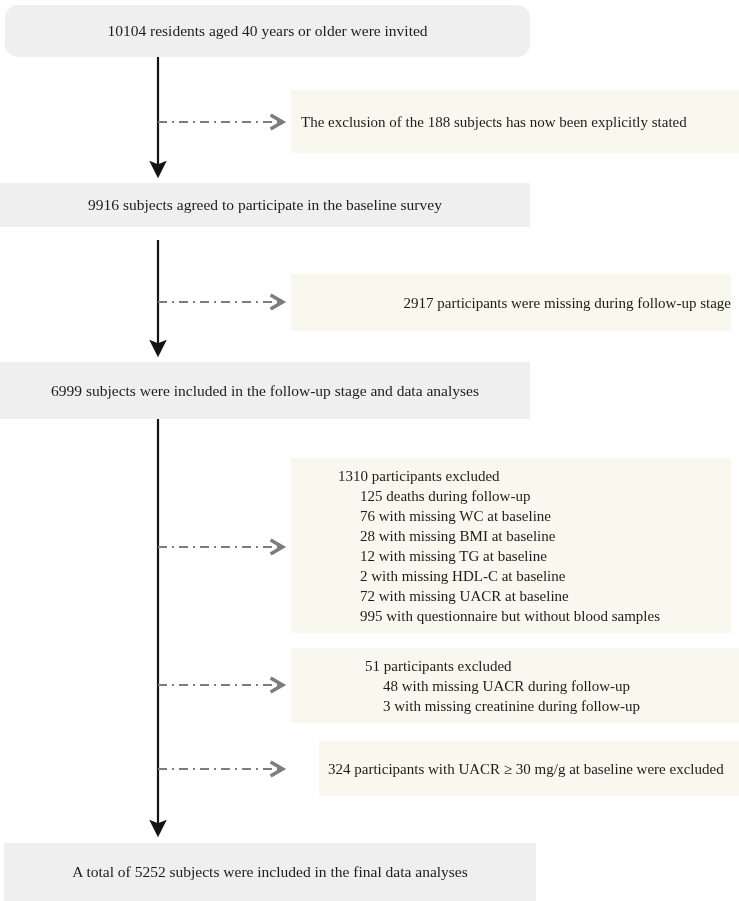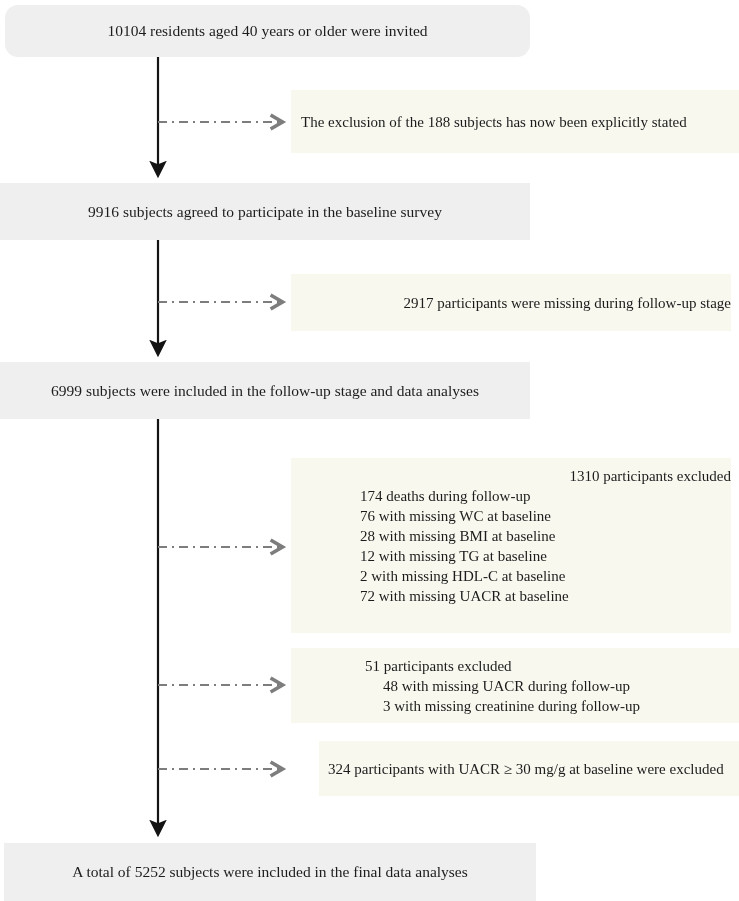--- a/index.html
+++ b/index.html
@@ -38,21 +38,21 @@
     line-height: 20px;
   }
   .sidebox.single {
     display: flex;
     align-items: center;
   }
   .sidebox.single.left-align { padding-left: 10px; white-space: nowrap; }
   .sidebox.single.centered { justify-content: center; text-align: center; }
   .sidebox.listbox { box-sizing: border-box; padding-top: 8px; }
   .list-line { white-space: nowrap; }
-  .sb-1310 .list-header { padding-left: 74px; text-align: right; }
+  .sb-1310 .list-header { padding-left: 47px; }
   .sb-1310 .list-item   { padding-left: 69px; }
   .sb-51 .list-header   { padding-left: 74px; }
   .sb-51 .list-item     { padding-left: 92px; }
   .sb-uacr {
     box-sizing: border-box;
     display: flex;
     flex-direction: column;
     justify-content: center;
     padding-left: 9px;
     margin-left: 28px;
@@ -81,21 +81,21 @@
     <line x1="158" y1="302" x2="281" y2="302" stroke="#7d7d7d" stroke-width="2" stroke-dasharray="9 5 2 5" marker-end="url(#chevHead)"></line>
     <line x1="158" y1="547" x2="281" y2="547" stroke="#7d7d7d" stroke-width="2" stroke-dasharray="9 5 2 5" marker-end="url(#chevHead)"></line>
     <line x1="158" y1="685" x2="281" y2="685" stroke="#7d7d7d" stroke-width="2" stroke-dasharray="9 5 2 5" marker-end="url(#chevHead)"></line>
     <line x1="158" y1="769" x2="281" y2="769" stroke="#7d7d7d" stroke-width="2" stroke-dasharray="9 5 2 5" marker-end="url(#chevHead)"></line>
   </svg>
 
   <div class="mainbox" style="left:5px; top:5px; width:525px; height:52px;border-radius:13px;">
     <span class="boxtext">10104 residents aged 40 years or older were invited</span>
   </div>
 
-  <div class="mainbox" style="left:0px; top:183px; width:530px; height:57px;">
+  <div class="mainbox" style="left:0px; top:183px; width:530px; height:44px;">
     <span class="boxtext">9916 subjects agreed to participate in the baseline survey</span>
   </div>
 
   <div class="mainbox" style="left:0px; top:362px; width:530px; height:57px;">
     <span class="boxtext" style="max-width:445px;">6999 subjects were included in the follow-up stage and data analyses</span>
   </div>
 
   <div class="mainbox" style="left:4px; top:843px; width:532px; height:58px;">
     <span class="boxtext">A total of 5252 subjects were included in the final data analyses</span>
   </div>
@@ -103,26 +103,27 @@
   <div class="sidebox single left-align" style="left:291px; top:90px; width:440px; height:63px;">
     <span>The exclusion of the 188 subjects has now been explicitly stated</span>
   </div>
 
   <div class="sidebox single centered" style="left:291px; top:274px; width:440px; height:57px;justify-content:flex-end;">
     <span>2917 participants were missing during follow-up stage</span>
   </div>
 
   <div class="sidebox listbox sb-1310" style="left:291px; top:458px; width:440px; height:175px;">
     <div class="list-line list-header">1310 participants excluded</div>
-    <div class="list-line list-item">174 deaths during follow-up</div>
+    <div class="list-line list-item">125 deaths during follow-up</div>
     <div class="list-line list-item">76 with missing WC at baseline</div>
     <div class="list-line list-item">28 with missing BMI at baseline</div>
     <div class="list-line list-item">12 with missing TG at baseline</div>
     <div class="list-line list-item">2 with missing HDL-C at baseline</div>
     <div class="list-line list-item">72 with missing UACR at baseline</div>
+    <div class="list-line list-item">995 with questionnaire but without blood samples</div>
   </div>
 
   <div class="sidebox listbox sb-51" style="left:291px; top:648px; width:531px; height:75px;">
     <div class="list-line list-header">51 participants excluded</div>
     <div class="list-line list-item">48 with missing UACR during follow-up</div>
     <div class="list-line list-item">3 with missing creatinine during follow-up</div>
   </div>
 
   <div class="sidebox sb-uacr" style="left:291px; top:741px; width:440px; height:55px;">
     <div class="list-line">324 participants with UACR ≥ 30 mg/g at baseline were excluded</div>

